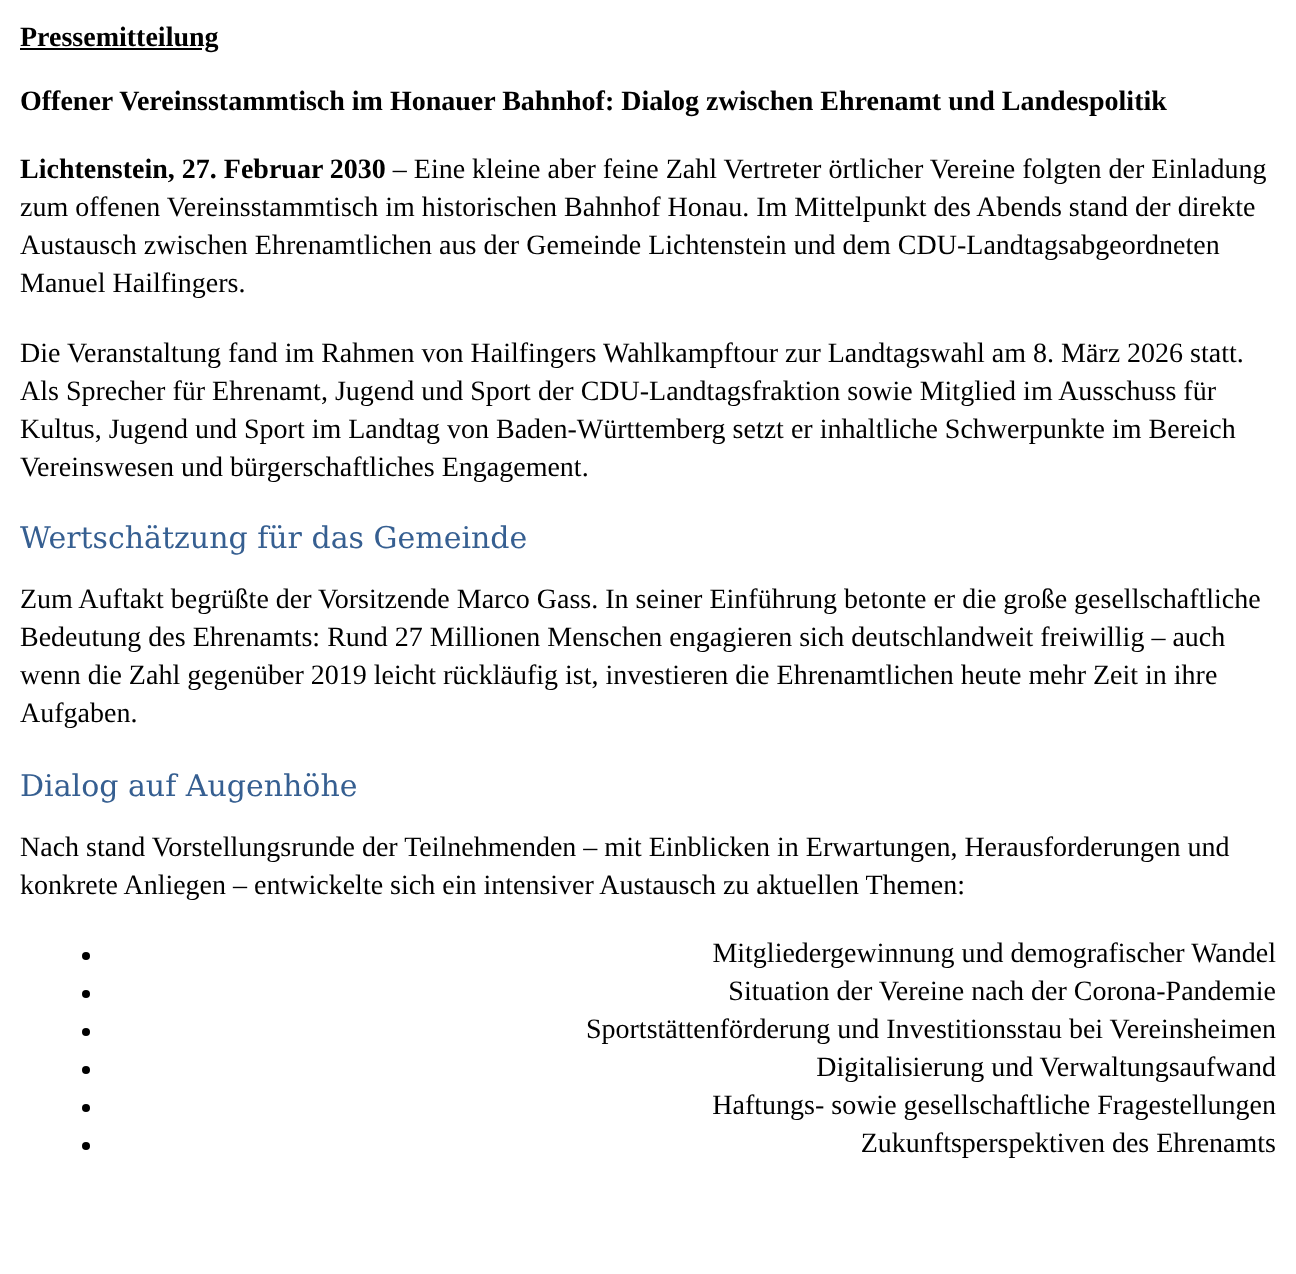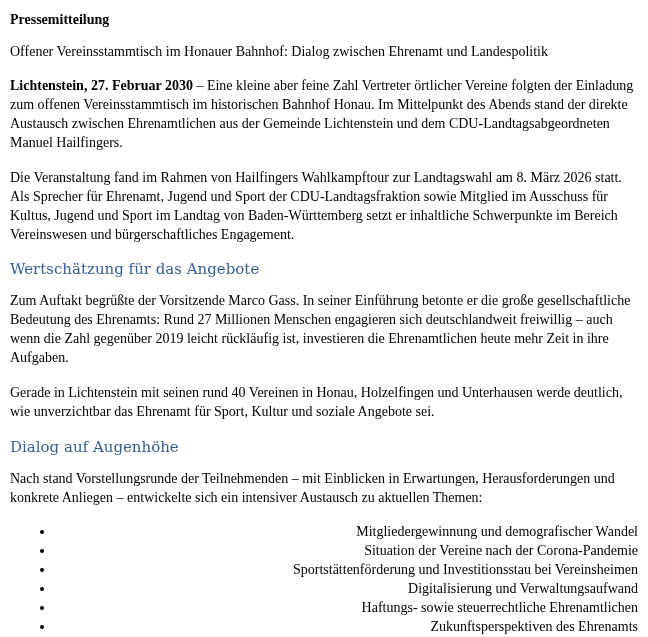--- a/index.html
+++ b/index.html
@@ -17,23 +17,24 @@
     font-size: 14px;
     line-height: 19px;
     color: #000000;
     overflow: hidden;
   }
   .doc-title {
     font-weight: bold;
     margin: 0 0 13px 0;
     font-size: 14px;
     line-height: 19px;
+    text-decoration: underline;
   }
   .doc-headline {
-    font-weight: normal;
+    font-weight: bold;
     margin: 0 0 15px 0;
     font-size: 14px;
     line-height: 19px;
   }
   .para {
     margin: 0 0 16px 0;
     text-align: left;
   }
   .para .lead-bold {
     font-weight: bold;
@@ -67,32 +68,31 @@
 <div class="page">
 
   <p class="doc-title">Pressemitteilung</p>
 
   <p class="doc-headline">Offener Vereinsstammtisch im Honauer Bahnhof: Dialog zwischen Ehrenamt und Landespolitik</p>
 
   <p class="para"><span class="lead-bold">Lichtenstein, 27. Februar 2030</span><span> – Eine kleine aber feine Zahl Vertreter örtlicher Vereine folgten der Einladung zum offenen Vereinsstammtisch im historischen Bahnhof Honau. Im Mittelpunkt des Abends stand der direkte Austausch zwischen Ehrenamtlichen aus der Gemeinde Lichtenstein und dem CDU-Landtagsabgeordneten Manuel Hailfingers.</span></p>
 
   <p class="para tight">Die Veranstaltung fand im Rahmen von Hailfingers Wahlkampftour zur Landtagswahl am 8. März 2026 statt. Als Sprecher für Ehrenamt, Jugend und Sport der CDU-Landtagsfraktion sowie Mitglied im Ausschuss für Kultus, Jugend und Sport im Landtag von Baden-Württemberg setzt er inhaltliche Schwerpunkte im Bereich Vereinswesen und bürgerschaftliches Engagement.</p>
 
-  <h2 class="section-heading">Wertschätzung für das Angebote</h2>
+  <h2 class="section-heading">Wertschätzung für das Gemeinde</h2>
 
   <p class="para">Zum Auftakt begrüßte der Vorsitzende Marco Gass. In seiner Einführung betonte er die große gesellschaftliche Bedeutung des Ehrenamts: Rund 27 Millionen Menschen engagieren sich deutschlandweit freiwillig – auch wenn die Zahl gegenüber 2019 leicht rückläufig ist, investieren die Ehrenamtlichen heute mehr Zeit in ihre Aufgaben.</p>
 
-  <p class="para">Gerade in Lichtenstein mit seinen rund 40 Vereinen in Honau, Holzelfingen und Unterhausen werde deutlich, wie unverzichtbar das Ehrenamt für Sport, Kultur und soziale Angebote sei.</p>
 
   <h2 class="section-heading">Dialog auf Augenhöhe</h2>
 
   <p class="para tight">Nach stand Vorstellungsrunde der Teilnehmenden – mit Einblicken in Erwartungen, Herausforderungen und konkrete Anliegen – entwickelte sich ein intensiver Austausch zu aktuellen Themen:</p>
 
   <ul class="topic-list">
     <li>Mitgliedergewinnung und demografischer Wandel</li>
     <li>Situation der Vereine nach der Corona-Pandemie</li>
     <li>Sportstättenförderung und Investitionsstau bei Vereinsheimen</li>
     <li>Digitalisierung und Verwaltungsaufwand</li>
-    <li>Haftungs- sowie steuerrechtliche Ehrenamtlichen</li>
+    <li>Haftungs- sowie gesellschaftliche Fragestellungen</li>
     <li>Zukunftsperspektiven des Ehrenamts</li>
   </ul>
 
 </div>
 
 </body></html>

